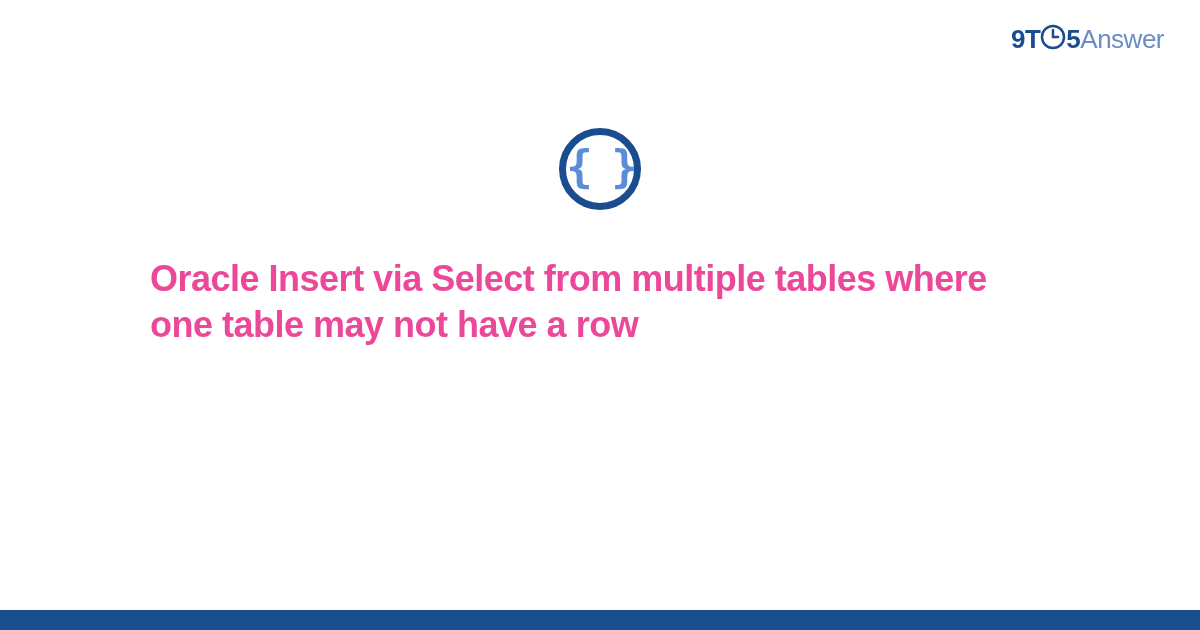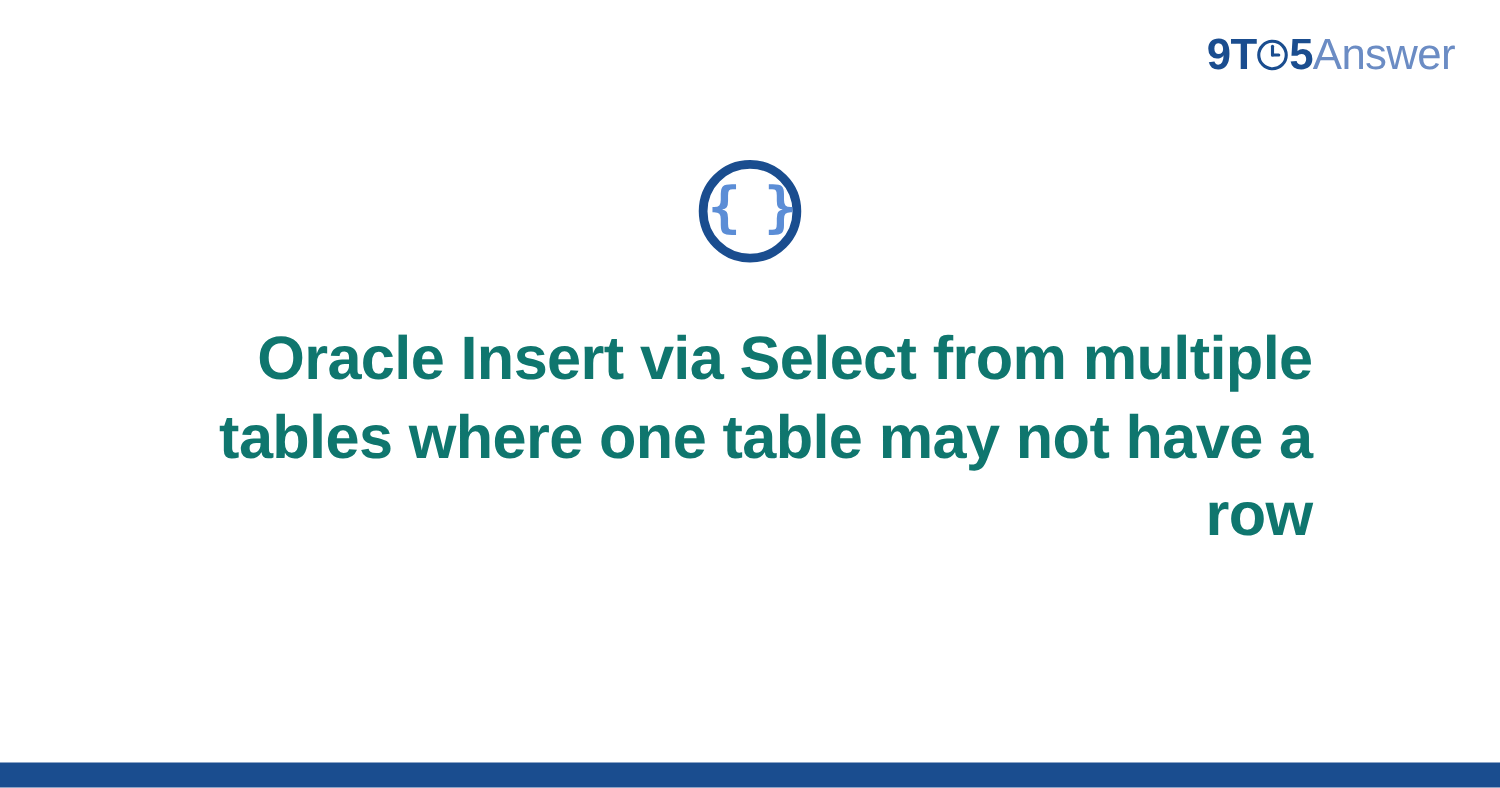--- a/index.html
+++ b/index.html
@@ -12,21 +12,21 @@
       height: 630px;
       background: #ffffff;
       font-family: -apple-system, BlinkMacSystemFont, "Segoe UI", Helvetica, Arial, sans-serif;
       position: relative;
       overflow: hidden;
     }
     .logo {
       position: absolute;
       top: 24px;
       right: 36px;
-      font-size: 35px;
+      font-size: 26px;
       font-weight: 600;
       letter-spacing: -0.5px;
     }
     .logo-9t {
       color: #1a4d8f;
     }
     .logo-clock {
       display: inline-flex;
       align-items: center;
       justify-content: center;
@@ -61,24 +61,24 @@
     .braces {
       font-family: "Consolas", "Monaco", monospace;
       font-size: 44px;
       font-weight: 700;
       color: #5b8dd6;
       letter-spacing: -4px;
       line-height: 1;
       transform: translateY(-2px);
     }
     .title {
-      font-size: 49px;
+      font-size: 36px;
       font-weight: 700;
-      color: #0f766e;
-      text-align: right;
+      color: #ec4899;
+      text-align: left;
       line-height: 1.28;
       max-width: 900px;
       letter-spacing: -0.5px;
     }
     .bottom-bar {
       position: absolute;
       bottom: 0;
       left: 0;
       right: 0;
       height: 20px;

